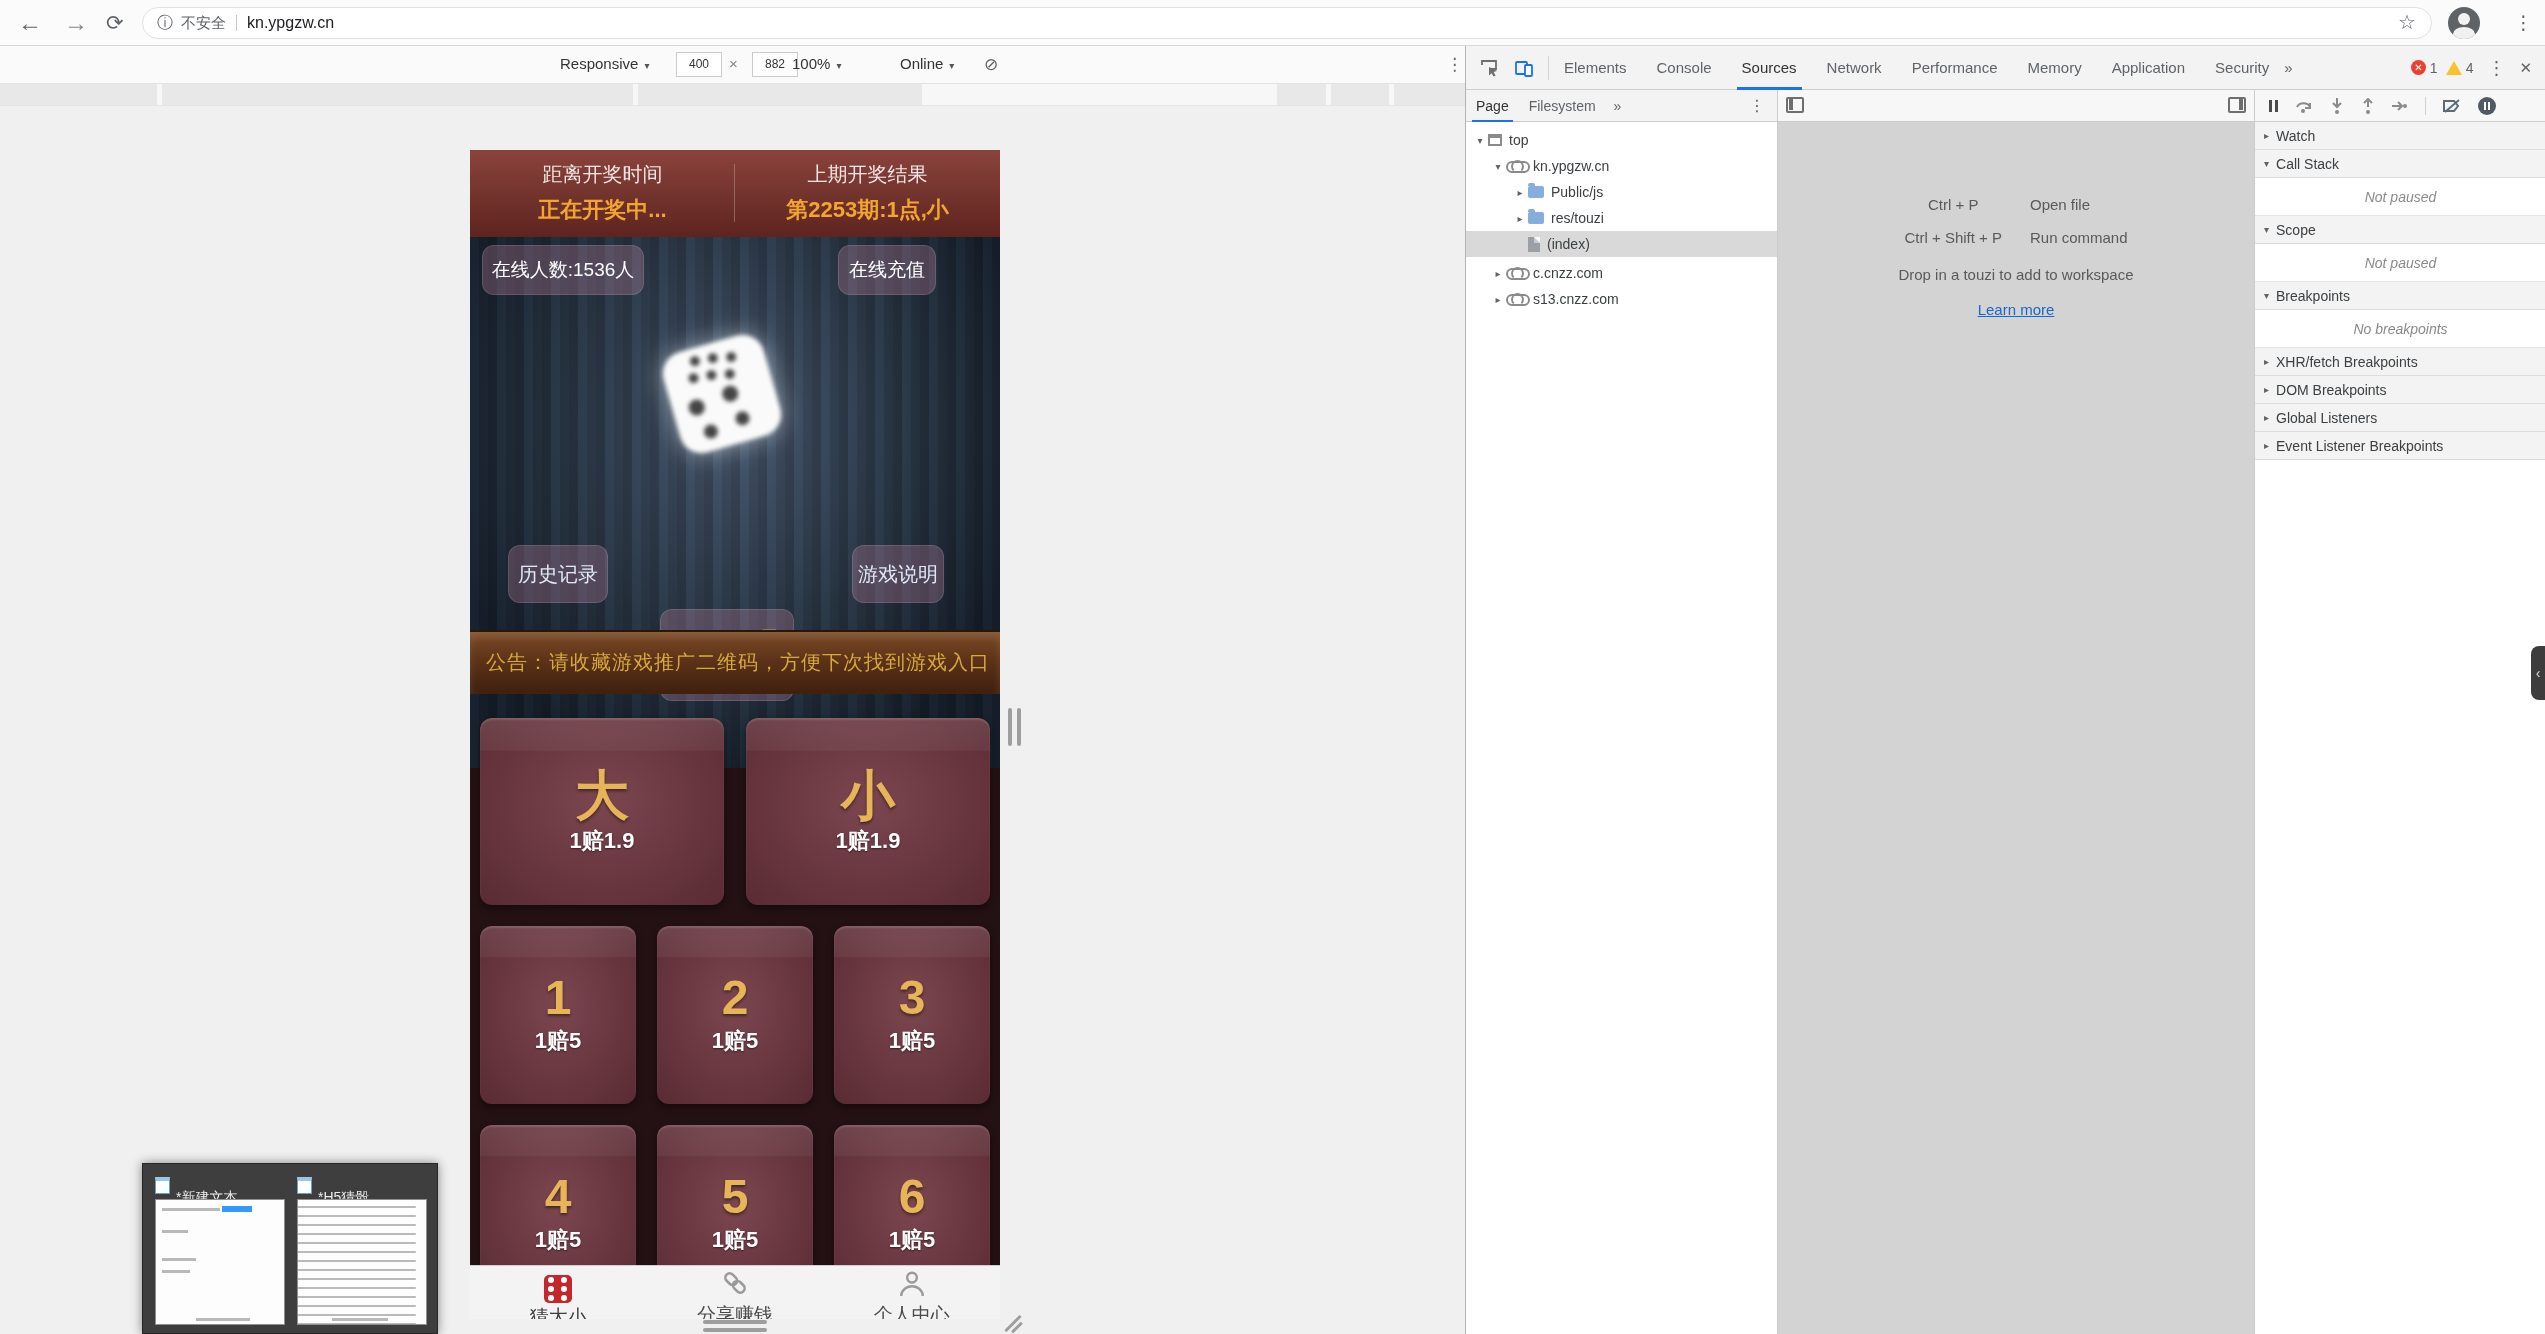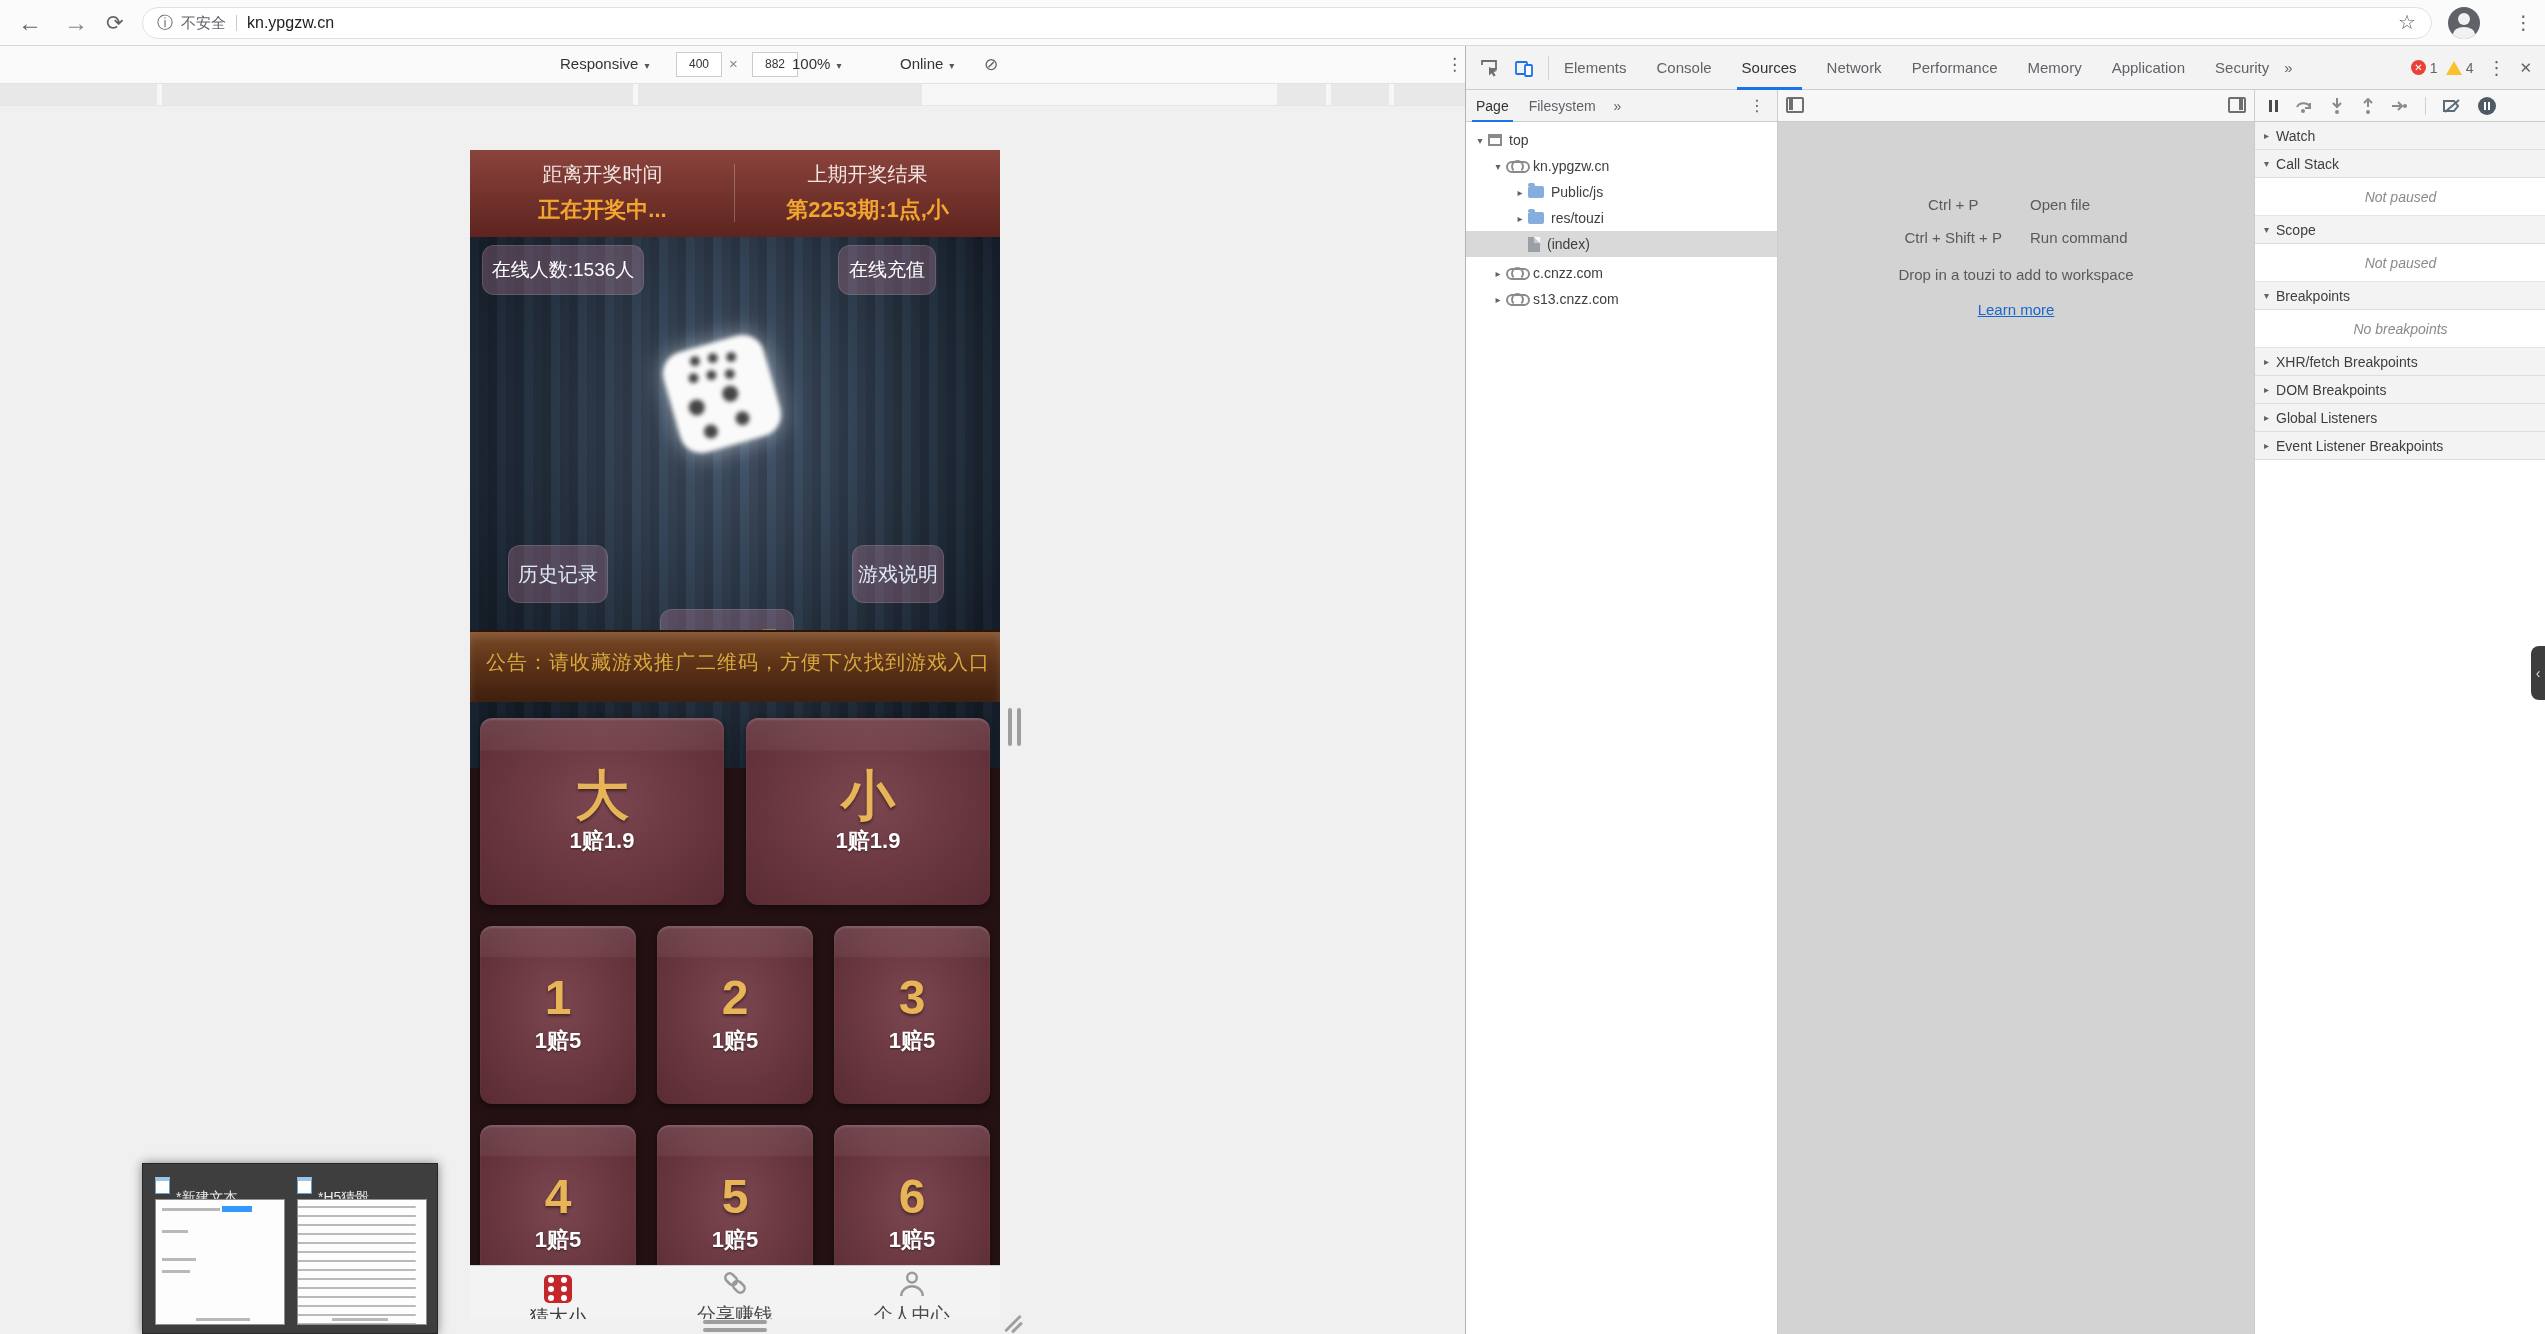--- a/index.html
+++ b/index.html
@@ -36,21 +36,21 @@
   #gheader .vline { position:absolute; left:264px; top:14px; width:1px; height:58px; background:rgba(255,255,255,0.25); }
   #stripes { left:0; top:87px; width:530px; height:531px;
     background: radial-gradient(ellipse at 50% 35%, rgba(255,255,255,0.10), rgba(0,0,0,0.50) 78%),
                 repeating-linear-gradient(90deg,#31465e 0 9px,#2a3b50 9px 18px,#253448 18px 27px); }
   .pill { background:rgba(225,150,180,0.26); border:1px solid rgba(255,255,255,0.12); border-radius:12px; color:#fff; text-align:center; }
   #dice { left:200px; top:192px; width:104px; height:104px; background:#fafafa; border-radius:22px; transform:rotate(-16deg); filter:blur(2.2px); box-shadow:0 0 24px rgba(240,248,255,0.55); }
   #dice .pip { position:absolute; background:#454545; border-radius:50%; }
   #betpanel { left:190px; top:372px; width:134px; height:92px; padding-top:13px; font-size:17px; line-height:1.75; }
   #betpanel .plbl { color:#dfeaf8; }
   #betpanel .pval { color:#f5e042; font-weight:bold; font-size:18px; }
-  #wood { left:0; top:480px; width:530px; height:72px; background:linear-gradient(180deg,#7b4a26 0%,#5d3318 45%,#3f1f0e 100%); border-top:2px solid #2b1507; box-shadow:inset 0 5px 8px rgba(255,255,255,0.12); text-align:center; line-height:60px; font-size:20px; color:#d8a93e; letter-spacing:1px;padding-left:6px; }
+  #wood { left:0; top:480px; width:530px; height:64px; background:linear-gradient(180deg,#7b4a26 0%,#5d3318 45%,#3f1f0e 100%); border-top:2px solid #2b1507; box-shadow:inset 0 5px 8px rgba(255,255,255,0.12); text-align:center; line-height:60px; font-size:20px; color:#d8a93e; letter-spacing:1px;padding-left:6px; }
   .bet { border-radius:12px; display:flex; flex-direction:column; align-items:center; justify-content:center; gap:4px;
     background: linear-gradient(180deg, rgba(255,255,255,0.10) 0%, rgba(255,255,255,0.05) 17%, rgba(255,255,255,0) 18%),
                 radial-gradient(ellipse at 50% 45%, #7b464f 0%, #67353e 60%, #592b33 100%);
     box-shadow: inset 0 2px 2px rgba(255,255,255,0.14), 0 3px 7px rgba(0,0,0,0.45); }
   .bet .big { font-size:54px; font-weight:bold; color:#e7b558; text-shadow:0 2px 3px rgba(0,0,0,0.45); line-height:1; }
   .bet .num { font-size:48px; font-weight:bold; color:#e7b558; text-shadow:0 2px 3px rgba(0,0,0,0.45); line-height:1; }
   .bet .odds { font-size:22px; font-weight:bold; color:#fff; text-shadow:0 1px 2px rgba(0,0,0,0.5); }
   #gnav { left:0; top:1115px; width:530px; height:54px; background:#f3f3f3; border-top:1px solid #cfcfcf; display:flex; }
   #gnav .cell { flex:1; text-align:center; padding-top:3px; }
   #gnav .navlbl { font-size:19px; color:#4a4a4a; margin-top:1px; }

